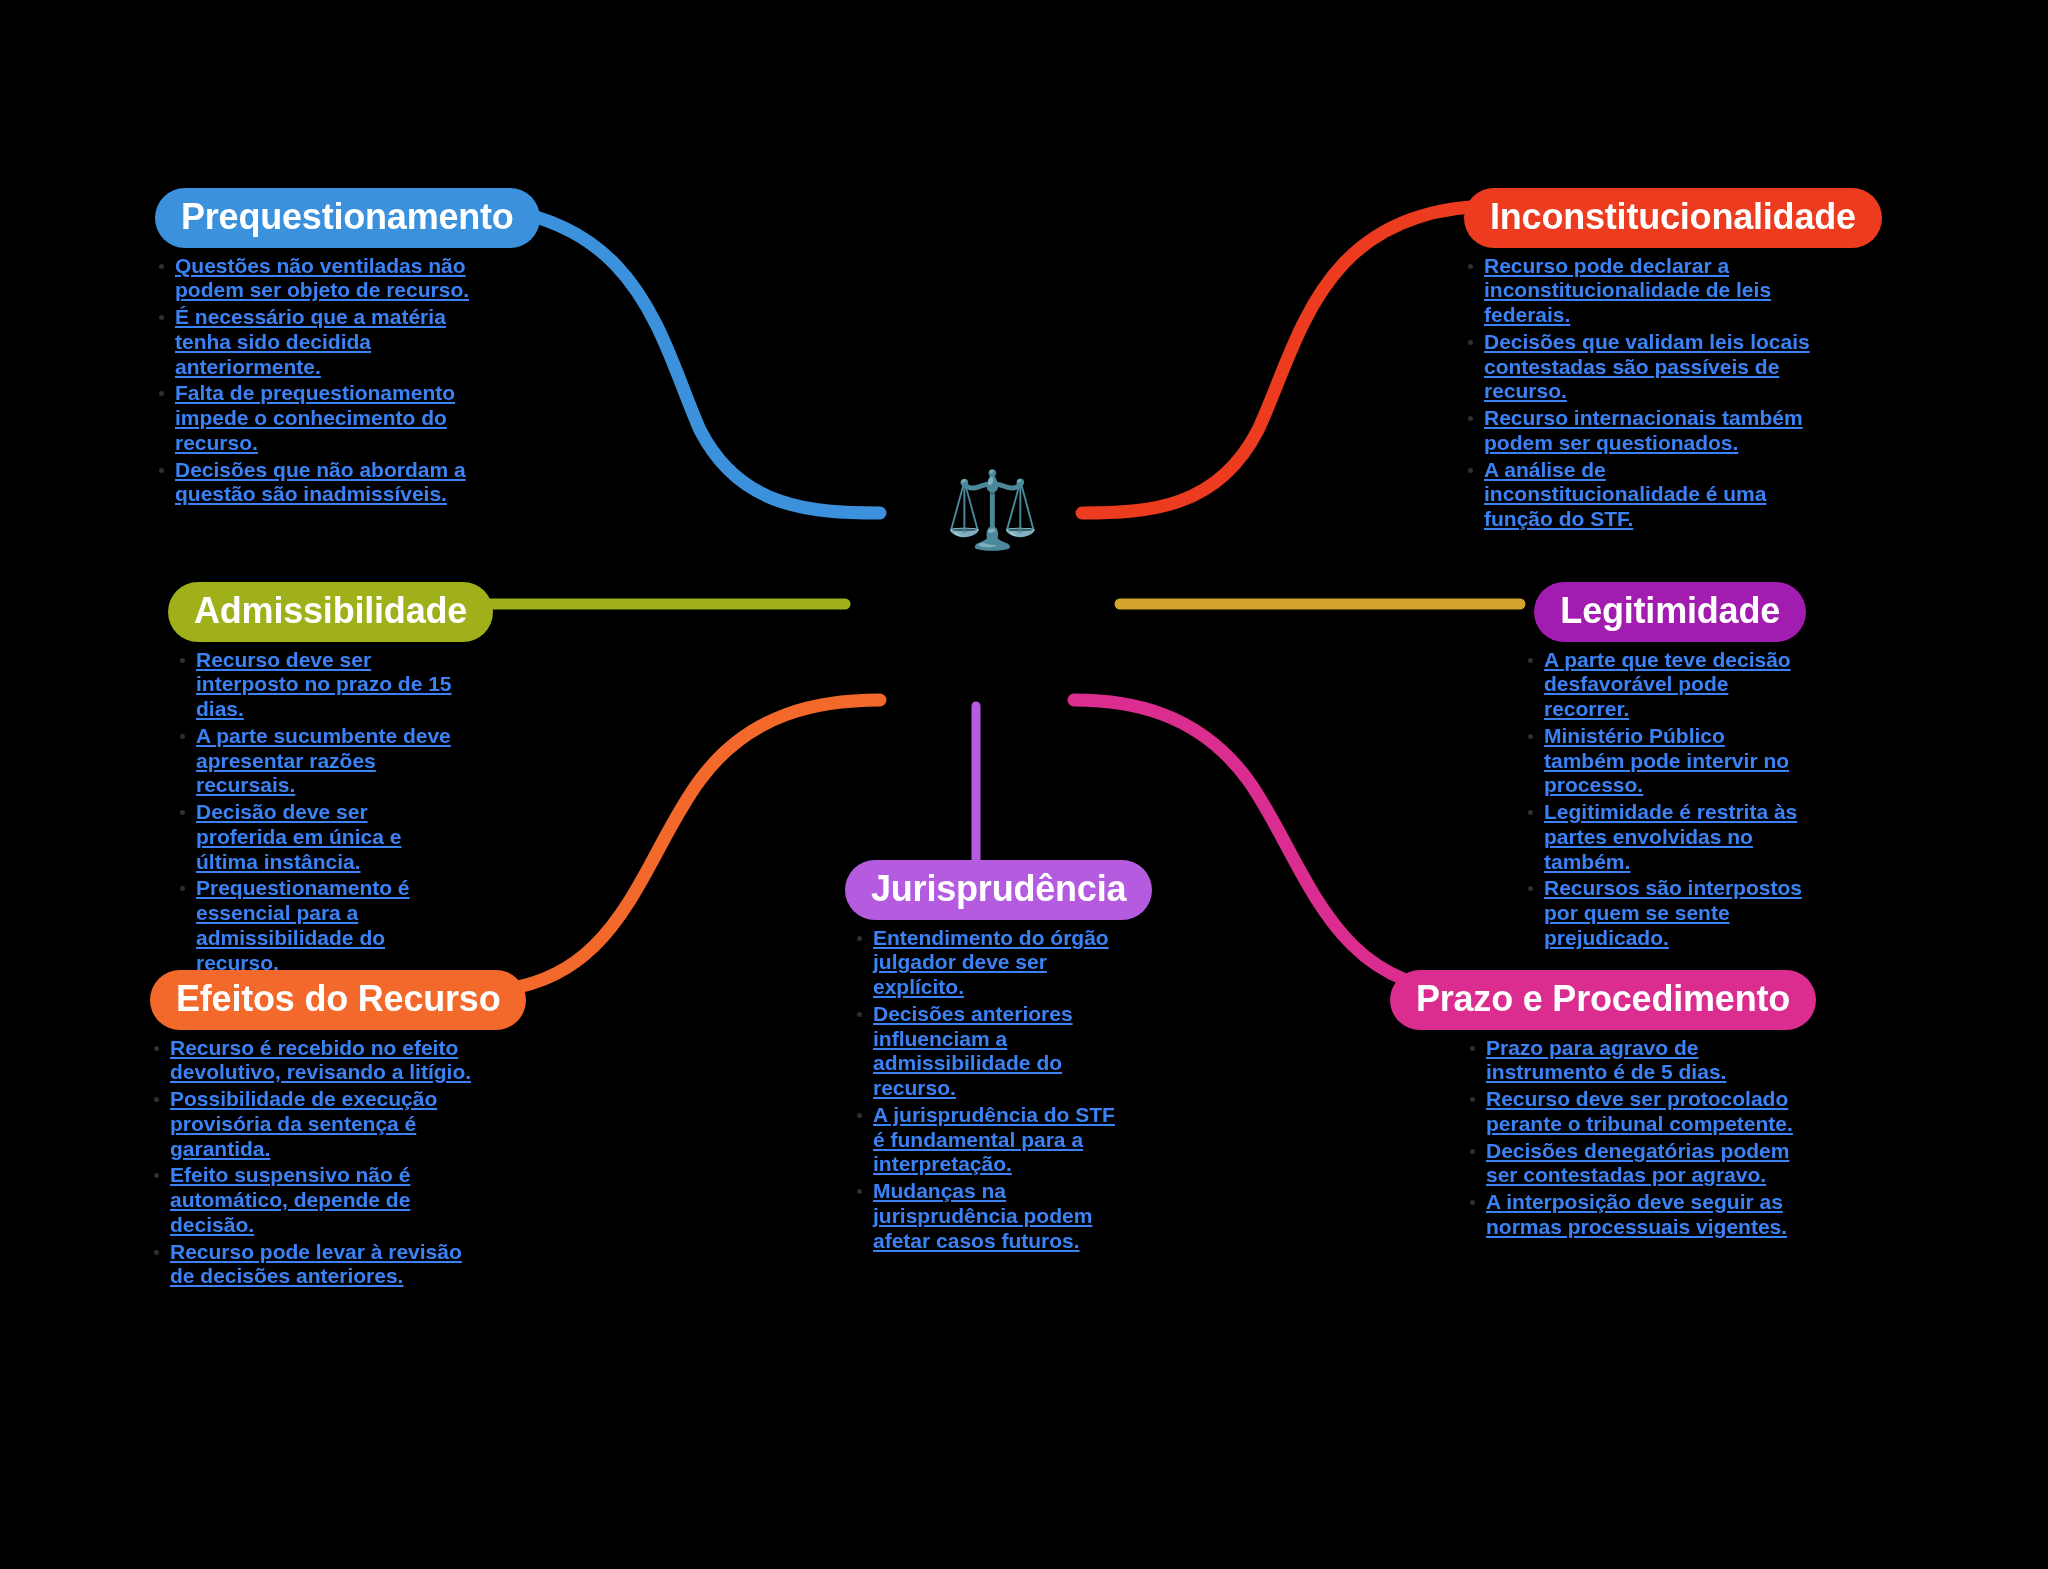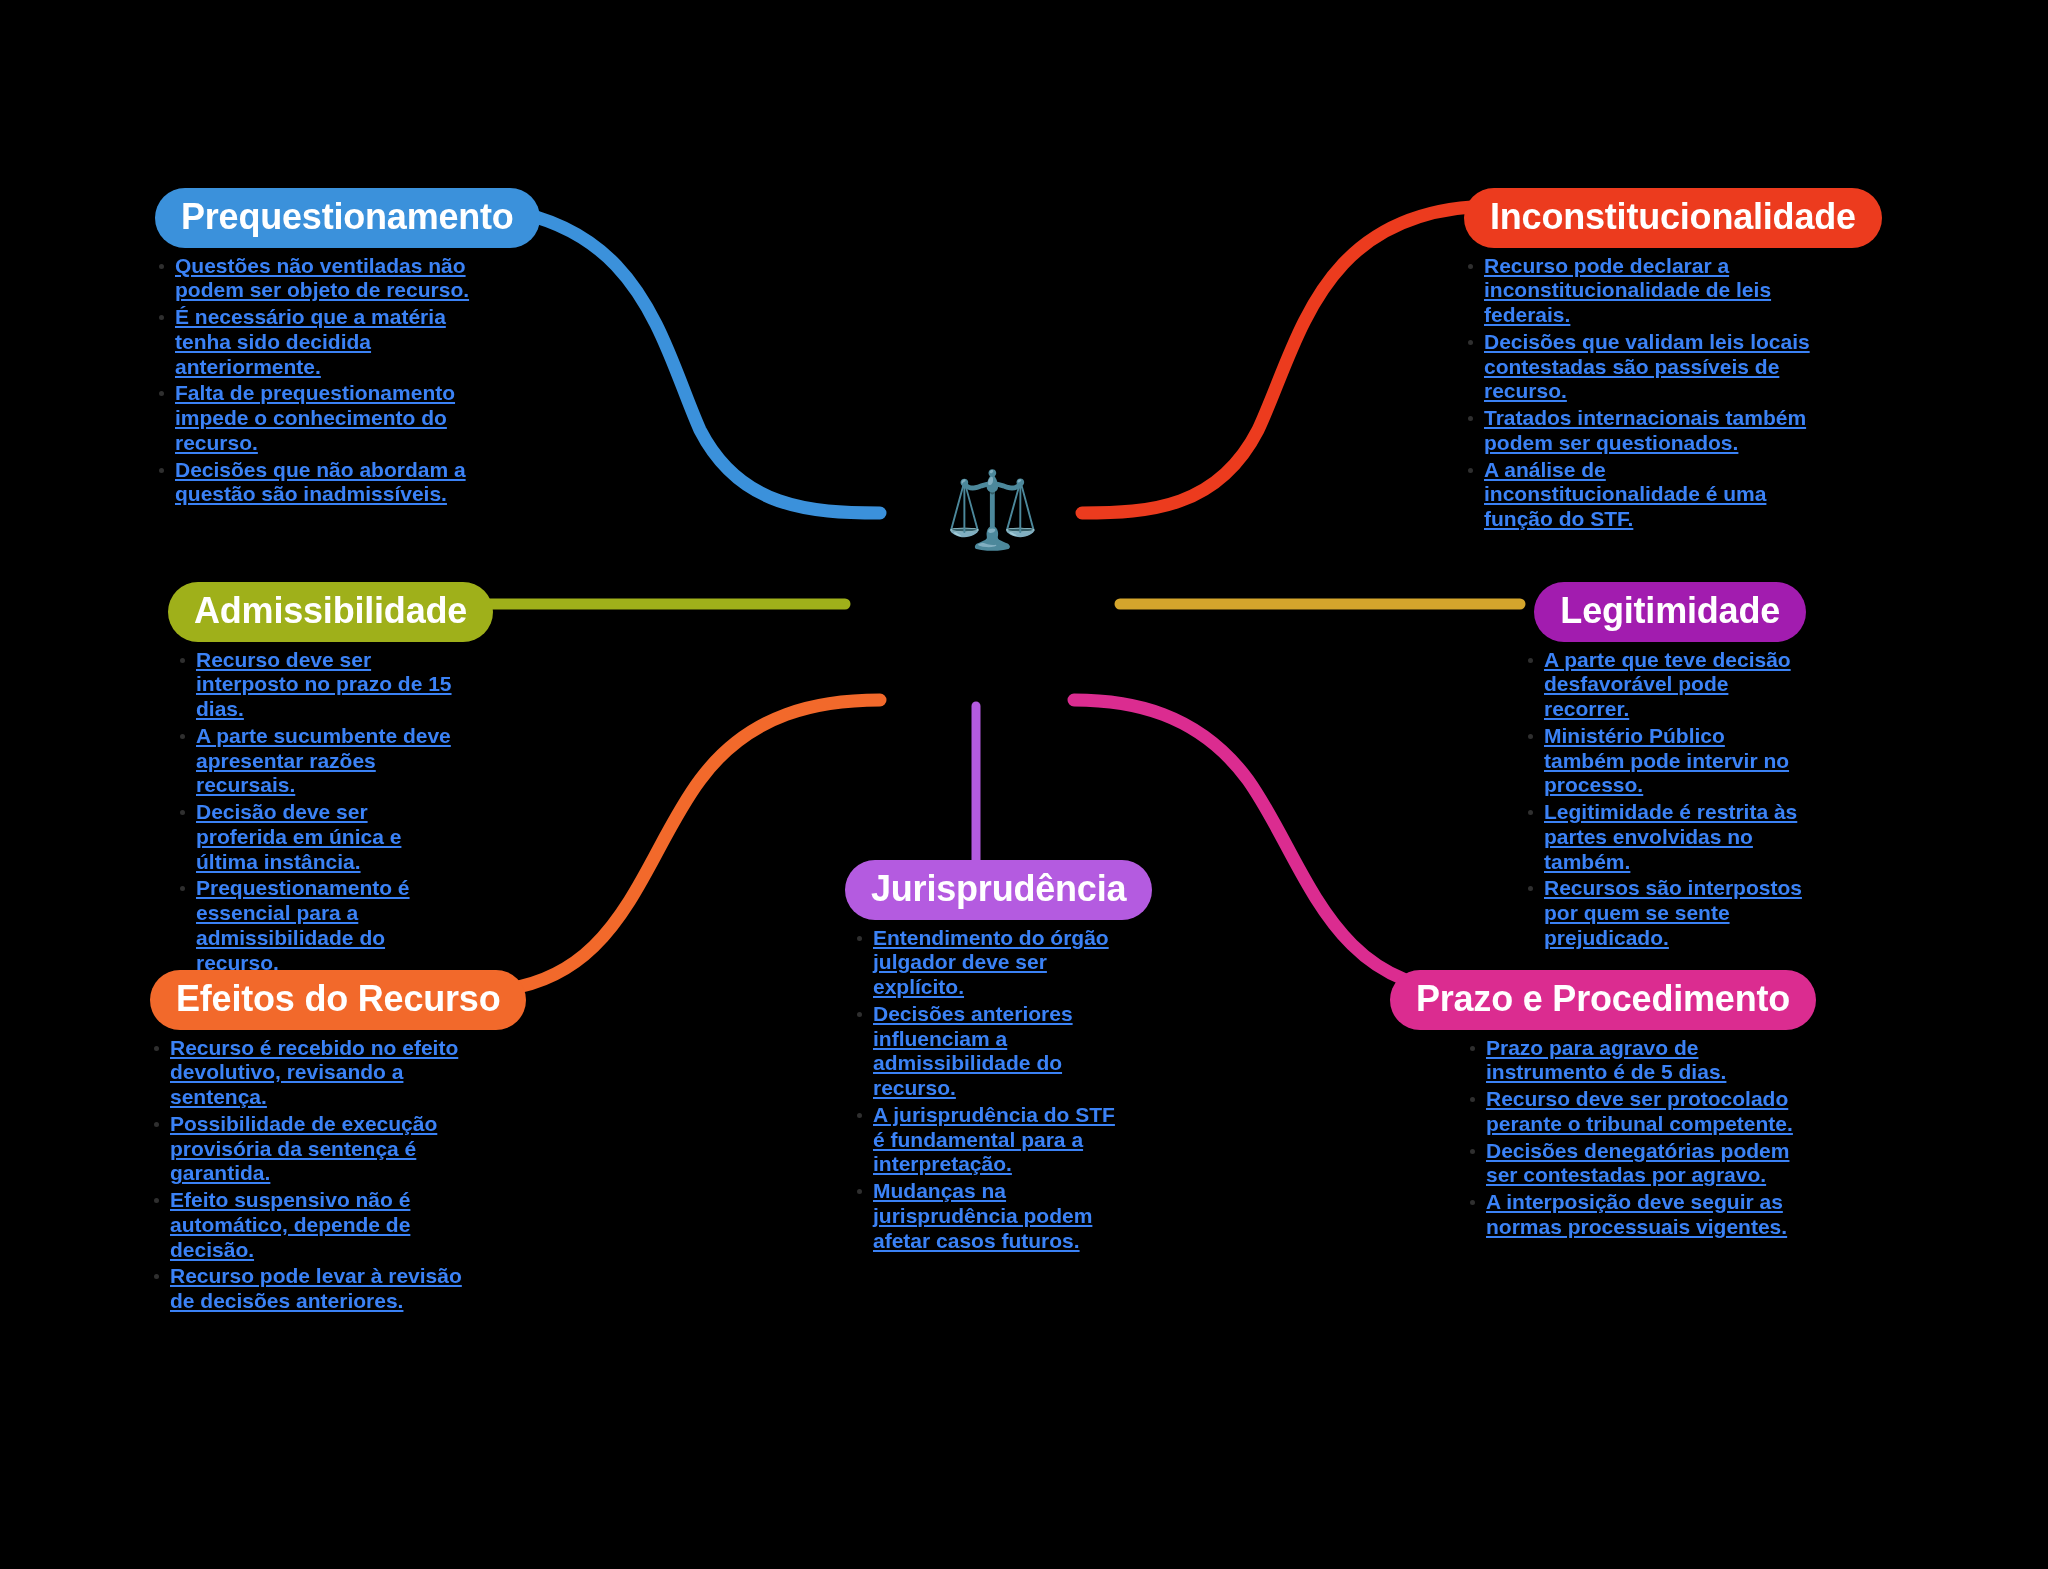--- a/index.html
+++ b/index.html
@@ -135,21 +135,21 @@
     </ul>
   </div>
 
   <div class="node" id="node-inconstitucionalidade">
     <div class="pill-row">
       <div class="node-pill" style="background:#EC3B1E">Inconstitucionalidade</div>
     </div>
     <ul class="bullets">
       <li>Recurso pode declarar a inconstitucionalidade de leis federais.</li>
       <li>Decisões que validam leis locais contestadas são passíveis de recurso.</li>
-      <li>Tratados internacionais também podem ser questionados.</li>
+      <li>Recurso internacionais também podem ser questionados.</li>
       <li>A análise de inconstitucionalidade é uma função do STF.</li>
     </ul>
   </div>
 
   <div class="node" id="node-admissibilidade">
     <div class="pill-row">
       <div class="node-pill" style="background:#9FB01A">Admissibilidade</div>
     </div>
     <ul class="bullets indent">
       <li>Recurso deve ser interposto no prazo de 15 dias.</li>
@@ -169,21 +169,21 @@
       <li>Legitimidade é restrita às partes envolvidas no também.</li>
       <li>Recursos são interpostos por quem se sente prejudicado.</li>
     </ul>
   </div>
 
   <div class="node" id="node-efeitos">
     <div class="pill-row">
       <div class="node-pill" style="background:#F2692B">Efeitos do Recurso</div>
     </div>
     <ul class="bullets">
-      <li>Recurso é recebido no efeito devolutivo, revisando a sentença.</li>
+      <li>Recurso é recebido no efeito devolutivo, revisando a litígio.</li>
       <li>Possibilidade de execução provisória da sentença é garantida.</li>
       <li>Efeito suspensivo não é automático, depende de decisão.</li>
       <li>Recurso pode levar à revisão de decisões anteriores.</li>
     </ul>
   </div>
 
   <div class="node" id="node-prazo">
     <div class="pill-row right">
       <div class="node-pill" style="background:#DB2C90">Prazo e Procedimento</div>
     </div>

